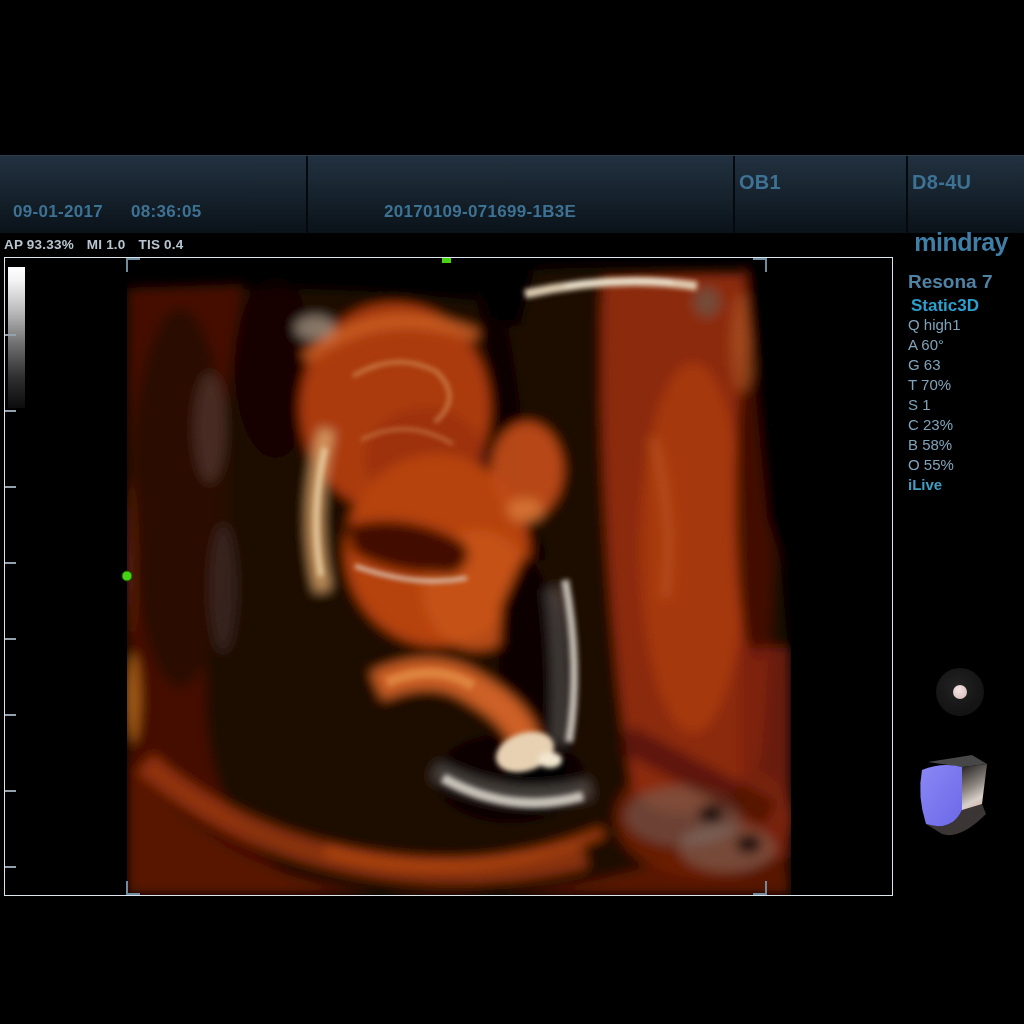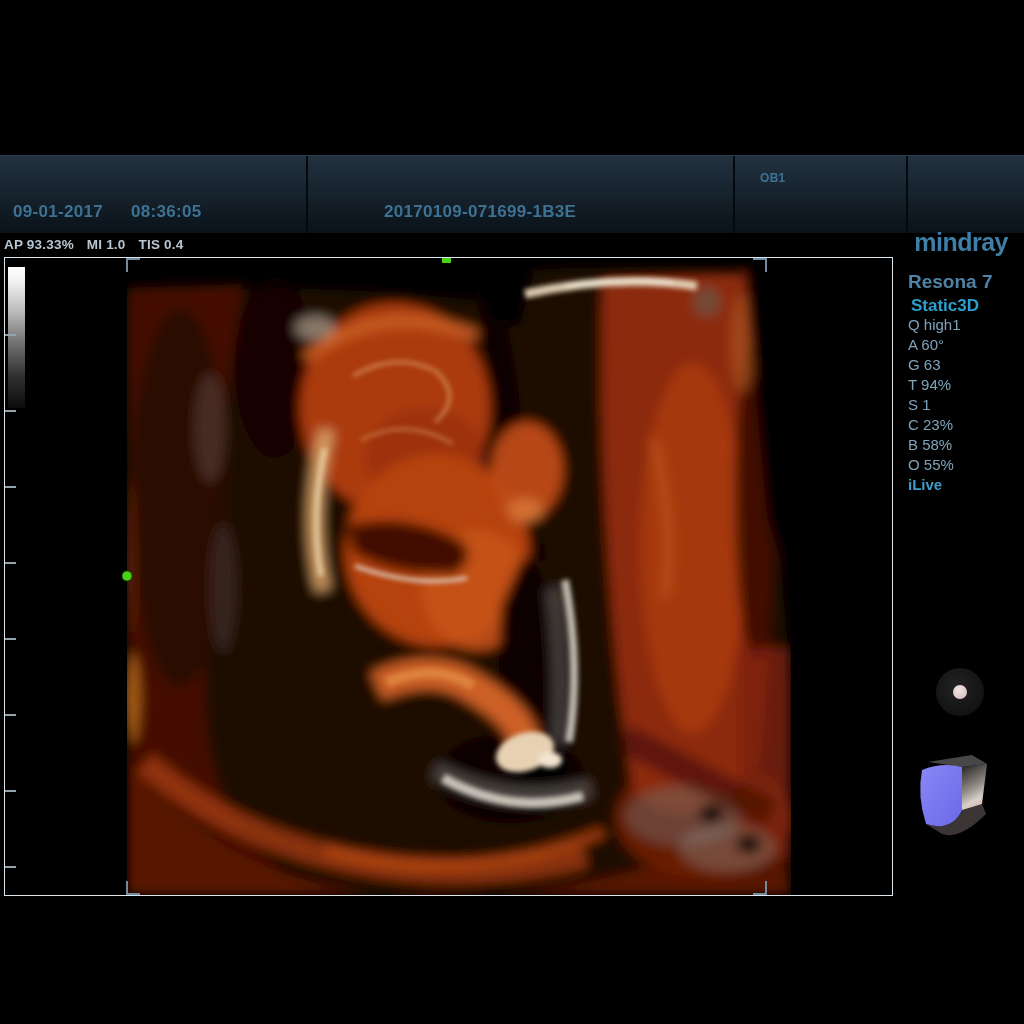--- a/index.html
+++ b/index.html
@@ -11,21 +11,21 @@
   #infobar{left:0;top:155px;width:1024px;height:77px;
     background:linear-gradient(180deg,#223140 0%,#1a2733 35%,#101a22 75%,#0a121a 100%);
     border-top:1px solid #2c3b48;}
   .bar-cell{position:absolute;top:0;height:77px;box-sizing:border-box;border-right:2px solid #05090d;}
   #cell-datetime{left:0;width:308px;}
   #cell-exam{left:370px;width:365px;}
   #cell-preset{left:735px;width:173px;}
   #cell-probe{left:908px;width:116px;border-right:none;}
   .bar-text{color:#3d7294;font-weight:bold;font-size:17px;letter-spacing:.3px;}
   .bot-align{position:absolute;bottom:11px;}
-  .top-align{position:absolute;top:15px;left:25px;font-size:12px;}
+  .top-align{position:absolute;top:15px;left:4px;font-size:20px;}
 
   
   #logo{left:903px;top:228px;width:105px;text-align:right;color:#3f7ea6;
         font-size:25px;font-weight:bold;letter-spacing:-.5px;}
   #statusline{left:4px;top:237px;color:#b7c6d1;font-size:13.5px;font-weight:bold;letter-spacing:.2px;}
   #statusline span{margin-right:9px;}
 
   
   #image-area{left:4px;top:257px;width:887px;height:637px;border:1px solid #dde6ec;background:#000;}
   #render-svg{position:absolute;left:0;top:0;}
@@ -53,20 +53,23 @@
 <div id="infobar" class="abs">
   <div id="cell-datetime" class="bar-cell">
     <span class="bar-text bot-align" style="left:13px">09-01-2017</span>
     <span class="bar-text bot-align" style="left:131px">08:36:05</span>
   </div>
   <div id="cell-exam" class="bar-cell">
     <span class="bar-text bot-align" style="left:14px">20170109-071699-1B3E</span>
   </div>
   <div id="cell-preset" class="bar-cell">
     <span class="bar-text top-align">OB1</span>
+  </div>
+  <div id="cell-probe" class="bar-cell">
+    <span class="bar-text top-align">D8-4U</span>
   </div>
 </div>
 
 <div id="logo" class="abs">
   <span>mindray</span>
 </div>
 
 <div id="statusline" class="abs">
   <span>AP 93.33%</span>
   <span>MI 1.0</span>
@@ -186,21 +189,21 @@
   <div class="tick" style="top:608px"></div>
 </div>
 
 <div id="model-name" class="abs">Resona 7</div>
 <div id="mode-name" class="abs">Static3D</div>
 
 <div id="param-list" class="abs">
   <div class="param">Q high1</div>
   <div class="param">A 60°</div>
   <div class="param">G 63</div>
-  <div class="param">T 94%</div>
+  <div class="param">T 70%</div>
   <div class="param">S 1</div>
   <div class="param">C 23%</div>
   <div class="param">B 58%</div>
   <div class="param">O 55%</div>
 </div>
 <div id="ilive" class="abs">iLive</div>
 
 <div id="trackball" class="abs">
   <div class="dot"></div>
 </div>

